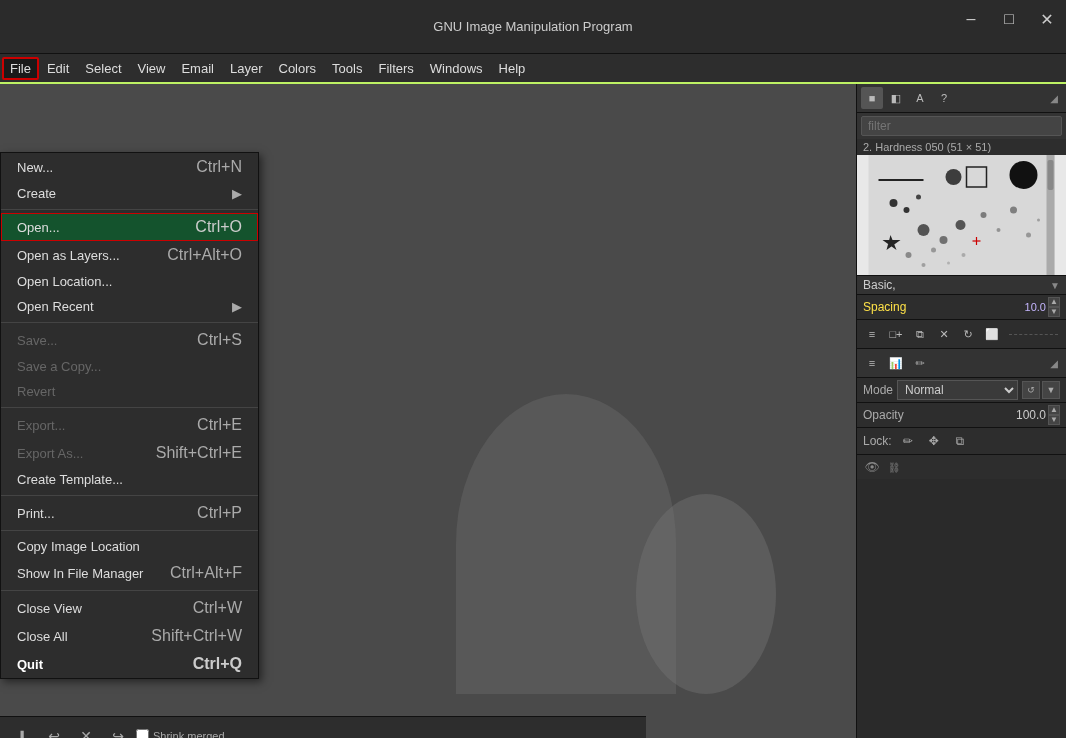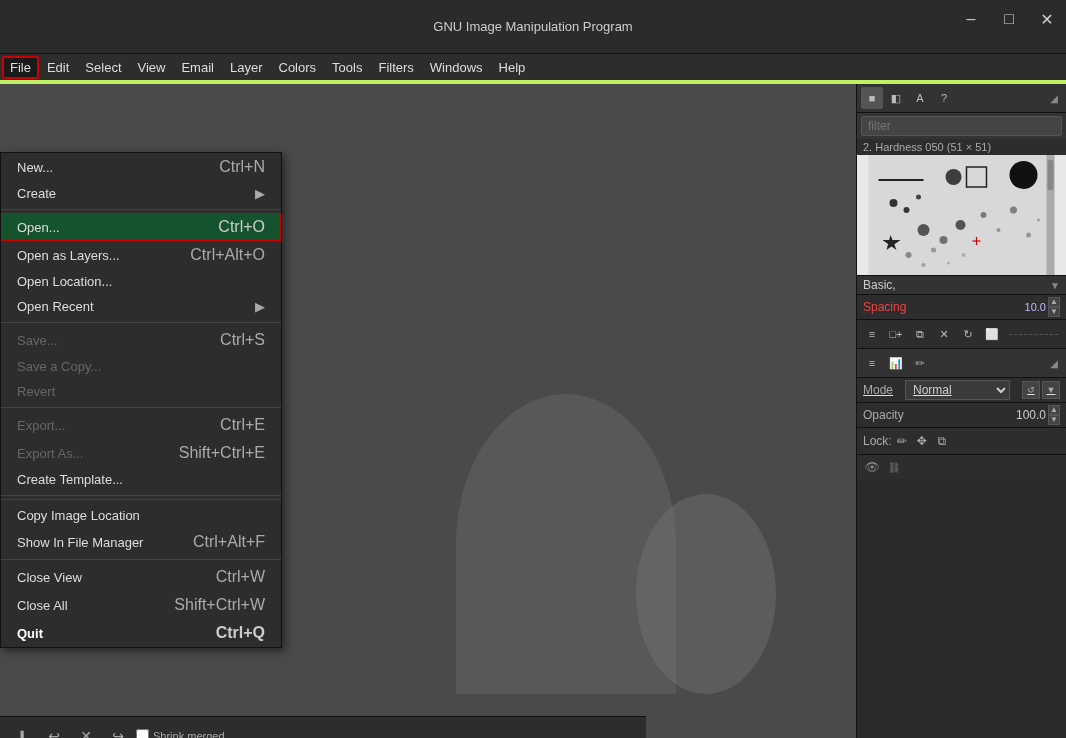--- a/index.html
+++ b/index.html
@@ -46,21 +46,21 @@
       font-size: 16px;
       cursor: pointer;
     }
 
     
     .menubar {
       background: #2d2d2d;
       height: 30px;
       display: flex;
       align-items: center;
-      border-bottom: 4px solid #bef264;
+      border-bottom: 2px solid #bef264;
       padding: 0 2px;
     }
     .menu-item {
       padding: 4px 8px;
       color: #ddd;
       cursor: pointer;
       border-radius: 2px;
       font-size: 13px;
     }
     .menu-item.active {
@@ -135,21 +135,21 @@
       gap: 4px;
       color: #aaa;
       font-size: 11px;
     }
 
     
     .dropdown-menu {
       position: absolute;
       top: 68px;
       left: 0;
-      width: 282px;
+      width: 259px;
       background: #2d2d2d;
       border: 1px solid #111;
       box-shadow: 3px 3px 8px rgba(0,0,0,0.5);
       z-index: 100;
     }
     .dropdown-item {
       display: flex;
       justify-content: space-between;
       align-items: center;
       padding: 5px 16px;
@@ -261,21 +261,21 @@
 
     .spacing-row {
       display: flex;
       align-items: center;
       padding: 2px 6px;
       background: #2d2d2d;
       border-bottom: 1px solid #111;
     }
     .spacing-label {
       font-size: 12px;
-      color: #ef4444;
+      color: #fde047;
       flex: 1;
     }
     .spacing-value {
       font-size: 11px;
       color: #c4b5fd;
       width: 40px;
       text-align: right;
     }
     .spacing-spinner {
       display: flex;
@@ -322,22 +322,21 @@
       color: #bbb;
       font-size: 11px;
     }
 
     .mode-row {
       display: flex;
       align-items: center;
       padding: 2px 6px;
       background: #2d2d2d;
       border-bottom: 1px solid #111;
-      gap: 12px;
-      text-decoration: underline;
+      gap: 4px;
     }
     .mode-label { font-size: 12px; color: #aaa; }
     .mode-select {
       flex: 1;
       background: #3a3a3a;
       border: 1px solid #555;
       color: #ccc;
       font-size: 12px;
       padding: 1px 3px;
     }
@@ -364,20 +363,21 @@
     }
     .opacity-label { font-size: 12px; color: #aaa; flex: 1; }
     .opacity-value { font-size: 12px; color: #ccc; width: 40px; text-align: right; }
 
     .lock-row {
       display: flex;
       align-items: center;
       padding: 3px 6px;
       background: #2d2d2d;
       border-bottom: 1px solid #111;
+      gap: 6px;
     }
     .lock-label { font-size: 12px; color: #aaa; }
     .lock-btn {
       width: 20px;
       height: 20px;
       display: flex;
       align-items: center;
       justify-content: center;
       color: #aaa;
       cursor: pointer;
@@ -495,20 +495,24 @@
       <div class="dropdown-item disabled">
         <span>Export As...</span>
         <span class="shortcut">Shift+Ctrl+E</span>
       </div>
       <div class="dropdown-item">
         <span>Create Template...</span>
         <span class="shortcut"></span>
       </div>
       <div class="dropdown-separator"></div>
 
+      <div class="dropdown-item">
+        <span>Print...</span>
+        <span class="shortcut">Ctrl+P</span>
+      </div>
       <div class="dropdown-separator"></div>
 
       <div class="dropdown-item">
         <span>Copy Image Location</span>
         <span class="shortcut"></span>
       </div>
       <div class="dropdown-item">
         <span>Show In File Manager</span>
         <span class="shortcut">Ctrl+Alt+F</span>
       </div>

